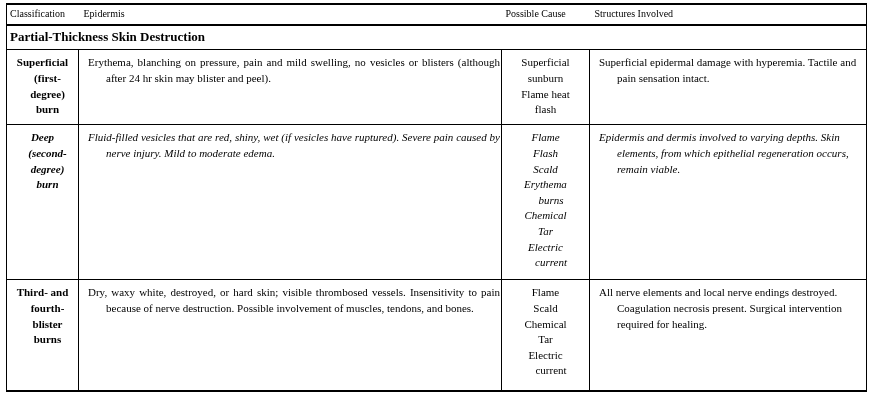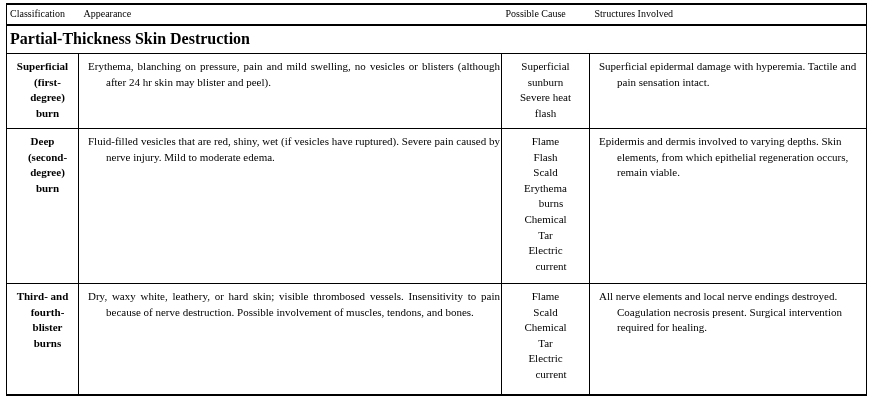--- a/index.html
+++ b/index.html
@@ -49,21 +49,21 @@
   }
   th.h-class  { padding-left: 3px; }
   th.h-appear { padding-left: 5px; }
   th.h-cause  { padding-left: 4px; }
   th.h-struct { padding-left: 5px; }
 
   
   tr.section-row td {
     border-bottom: 1.3px solid #000;
     font-weight: bold;
-    font-size: 16px;
+    font-size: 13px;
     padding: 4px 0 5px 3px;
     line-height: 1.15;
   }
   tr.section-row.second td {
     border-top: 1.3px solid #000;
   }
 
   
   tr.data-row td {
     vertical-align: top;
@@ -129,39 +129,39 @@
   tr.last-row td { border-bottom: 2.2px solid #000; }
 
   
   thead tr th { border-left: none; border-right: none; }
 
   
   table.burn-table thead { box-shadow: none; }
 
   
   tr.r1 td { height: 64px; }
-  tr.r2 td { height: 144px; }
+  tr.r2 td { height: 144px; font-style: italic; }
   tr.r3 td { height: 100px; }
 </style>
 </head>
 <body>
 
 <div class="table-wrap">
   <table class="burn-table">
     <colgroup>
       <col class="c-class">
       <col class="c-appear">
       <col class="c-cause">
       <col class="c-struct">
     </colgroup>
 
     <thead>
       <tr>
         <th class="h-class">Classification</th>
-        <th class="h-appear">Appearance</th>
+        <th class="h-appear">Epidermis</th>
         <th class="h-cause">Possible Cause</th>
         <th class="h-struct">Structures Involved</th>
       </tr>
     </thead>
 
     <tbody>
 
       <tr class="section-row">
         <td colspan="4">Partial-Thickness Skin Destruction</td>
       </tr>
@@ -172,21 +172,21 @@
           <span class="ci-line indent">(first-</span>
           <span class="ci-line indent">degree)</span>
           <span class="ci-line indent">burn</span>
         </td>
         <td class="cell-appear">
           <p><span class="first-ln">Erythema, blanching on pressure, pain and mild swelling, no  vesicles or blisters</span> <span>(although after 24 hr skin may blister and peel).</span></p>
         </td>
         <td class="cell-cause">
           <span class="cz-line">Superficial</span>
           <span class="cz-line">sunburn</span>
-          <span class="cz-line">Severe heat</span>
+          <span class="cz-line">Flame heat</span>
           <span class="cz-line">flash</span>
         </td>
         <td class="cell-struct">
           <p><span class="first-ln">Superficial epidermal damage with hyperemia. Tactile</span> <span>and pain sensation intact.</span></p>
         </td>
       </tr>
 
       <tr class="data-row r2">
         <td class="cell-class">
           <span class="ci-line">Deep</span>
@@ -215,21 +215,21 @@
 
 
       <tr class="data-row r3 last-row">
         <td class="cell-class">
           <span class="ci-line">Third- and</span>
           <span class="ci-line indent">fourth-</span>
           <span class="ci-line indent">blister</span>
           <span class="ci-line indent">burns</span>
         </td>
         <td class="cell-appear">
-          <p><span class="first-ln">Dry, waxy white, leathery, or hard skin; visible thrombosed vessels. Insensitivity to</span> <span>pain because of nerve destruction. Possible involvement of muscles, tendons, and bones.</span></p>
+          <p><span class="first-ln">Dry, waxy white, destroyed, or hard skin; visible thrombosed vessels. Insensitivity to</span> <span>pain because of nerve destruction. Possible involvement of muscles, tendons, and bones.</span></p>
         </td>
         <td class="cell-cause">
           <span class="cz-line">Flame</span>
           <span class="cz-line">Scald</span>
           <span class="cz-line">Chemical</span>
           <span class="cz-line">Tar</span>
           <span class="cz-line">Electric</span>
           <span class="cz-line indent">current</span>
         </td>
         <td class="cell-struct">

